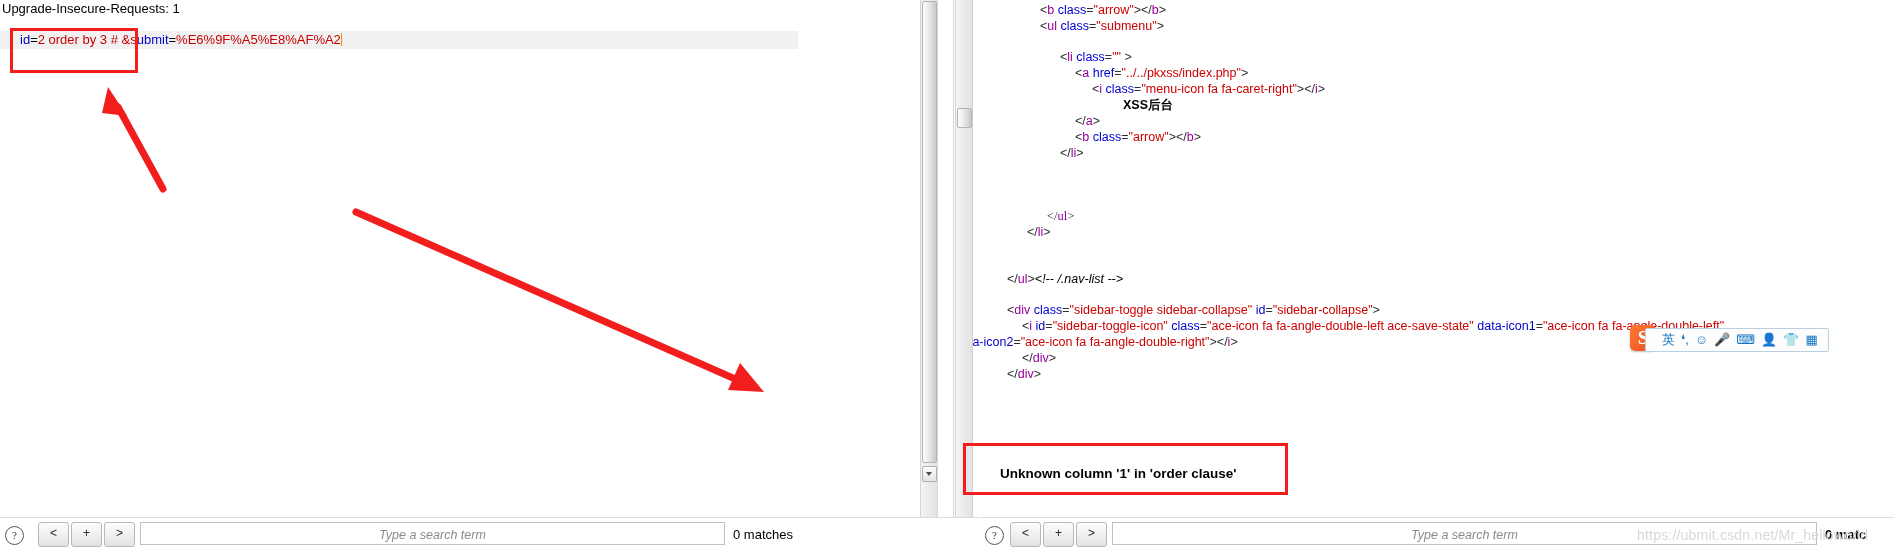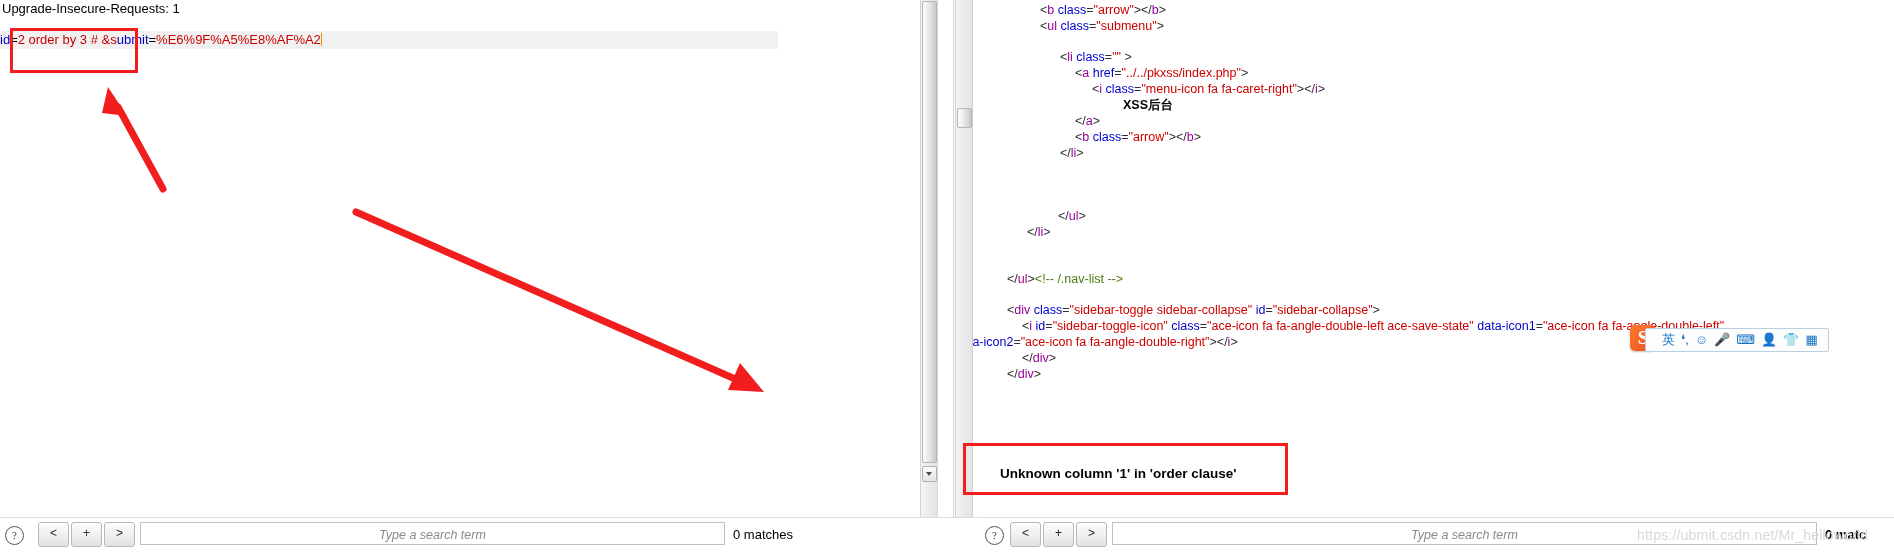--- a/index.html
+++ b/index.html
@@ -46,20 +46,21 @@
   .param-row {
     position: absolute;
     left: 0;
     top: 31px;
     width: 778px;
     height: 18px;
     background: #f1f1f1;
     white-space: nowrap;
     font-size: 13px;
     line-height: 18px;
+    padding-left: 20px;
   }
   .tk-blue { color: #0000c8; }
   .tk-red  { color: #c80000; }
   .tk-black{ color: #000; }
   .caret-bar {
     display: inline-block;
     width: 1px;
     height: 13px;
     background: #ff8c00;
     vertical-align: -2px;
@@ -125,21 +126,21 @@
     white-space: nowrap;
     font-family: "Liberation Sans", sans-serif;
     font-size: 12.5px;
     line-height: 16px;
     color: #000;
   }
   .c-tag   { color: #990099; }
   .c-attr  { color: #0000cc; }
   .c-val   { color: #cc0000; }
   .c-punct { color: #303030; }
-  .c-comment { color: #4d7c0f; }
+  .c-comment { color: #000000; font-style: italic; }
   .c-text  { color: #000; font-weight: bold; margin-left: 28px; }
 
   
   .error-msg {
     position: absolute;
     left: 1000px;
     top: 466px;
     font-size: 13.5px;
     font-weight: bold;
     color: #000;
@@ -297,21 +298,21 @@
     <div id="code-area">
         <div class="code-line" style="left: 85px; top: 2px;"><span class="c-punct">&lt;</span><span class="c-tag">b</span><span class="c-punct"> </span><span class="c-attr">class</span><span class="c-punct">=</span><span class="c-val">"arrow"</span><span class="c-punct">&gt;&lt;/</span><span class="c-tag">b</span><span class="c-punct">&gt;</span></div>
         <div class="code-line" style="left: 85px; top: 18px;"><span class="c-punct">&lt;</span><span class="c-tag">ul</span><span class="c-punct"> </span><span class="c-attr">class</span><span class="c-punct">=</span><span class="c-val">"submenu"</span><span class="c-punct">&gt;</span></div>
         <div class="code-line" style="left: 105px; top: 49px;"><span class="c-punct">&lt;</span><span class="c-tag">li</span><span class="c-punct"> </span><span class="c-attr">class</span><span class="c-punct">=</span><span class="c-val">""</span><span class="c-punct"> &gt;</span></div>
         <div class="code-line" style="left: 120px; top: 65px;"><span class="c-punct">&lt;</span><span class="c-tag">a</span><span class="c-punct"> </span><span class="c-attr">href</span><span class="c-punct">=</span><span class="c-val">"../../pkxss/index.php"</span><span class="c-punct">&gt;</span></div>
         <div class="code-line" style="left: 137px; top: 81px;"><span class="c-punct">&lt;</span><span class="c-tag">i</span><span class="c-punct"> </span><span class="c-attr">class</span><span class="c-punct">=</span><span class="c-val">"menu-icon fa fa-caret-right"</span><span class="c-punct">&gt;&lt;/</span><span class="c-tag">i</span><span class="c-punct">&gt;</span></div>
         <div class="code-line" style="left: 140px; top: 97px;"><span class="c-text">XSS后台</span></div>
         <div class="code-line" style="left: 120px; top: 113px;"><span class="c-punct">&lt;/</span><span class="c-tag">a</span><span class="c-punct">&gt;</span></div>
         <div class="code-line" style="left: 120px; top: 129px;"><span class="c-punct">&lt;</span><span class="c-tag">b</span><span class="c-punct"> </span><span class="c-attr">class</span><span class="c-punct">=</span><span class="c-val">"arrow"</span><span class="c-punct">&gt;&lt;/</span><span class="c-tag">b</span><span class="c-punct">&gt;</span></div>
         <div class="code-line" style="left: 105px; top: 145px;"><span class="c-punct">&lt;/</span><span class="c-tag">li</span><span class="c-punct">&gt;</span></div>
-        <div class="code-line" style="left: 103px; top: 208px;"><span class="c-punct">&lt;/</span><span class="c-tag">ul</span><span class="c-punct">&gt;</span></div>
+        <div class="code-line" style="left: 92px; top: 208px; font-family: Liberation Serif, serif;"><span class="c-punct">&lt;/</span><span class="c-tag">ul</span><span class="c-punct">&gt;</span></div>
         <div class="code-line" style="left: 72px; top: 224px;"><span class="c-punct">&lt;/</span><span class="c-tag">li</span><span class="c-punct">&gt;</span></div>
         <div class="code-line" style="left: 52px; top: 271px;"><span class="c-punct">&lt;/</span><span class="c-tag">ul</span><span class="c-punct">&gt;</span><span class="c-comment">&lt;!-- /.nav-list --&gt;</span></div>
         <div class="code-line" style="left: 52px; top: 302px;"><span class="c-punct">&lt;</span><span class="c-tag">div</span><span class="c-punct"> </span><span class="c-attr">class</span><span class="c-punct">=</span><span class="c-val">"sidebar-toggle sidebar-collapse"</span><span class="c-punct"> </span><span class="c-attr">id</span><span class="c-punct">=</span><span class="c-val">"sidebar-collapse"</span><span class="c-punct">&gt;</span></div>
         <div class="code-line" style="left: 67px; top: 318px;"><span class="c-punct">&lt;</span><span class="c-tag">i</span><span class="c-punct"> </span><span class="c-attr">id</span><span class="c-punct">=</span><span class="c-val">"sidebar-toggle-icon"</span><span class="c-punct"> </span><span class="c-attr">class</span><span class="c-punct">=</span><span class="c-val">"ace-icon fa fa-angle-double-left ace-save-state"</span><span class="c-punct"> </span><span class="c-attr">data-icon1</span><span class="c-punct">=</span><span class="c-val">"ace-icon fa fa-angle-double-left"</span></div>
         <div class="code-line" style="left: 0px; top: 334px;"><span class="c-attr">data-icon2</span><span class="c-punct">=</span><span class="c-val">"ace-icon fa fa-angle-double-right"</span><span class="c-punct">&gt;&lt;/</span><span class="c-tag">i</span><span class="c-punct">&gt;</span></div>
         <div class="code-line" style="left: 67px; top: 350px;"><span class="c-punct">&lt;/</span><span class="c-tag">div</span><span class="c-punct">&gt;</span></div>
         <div class="code-line" style="left: 52px; top: 366px;"><span class="c-punct">&lt;/</span><span class="c-tag">div</span><span class="c-punct">&gt;</span></div>
       </div>
   </div>
 </div>

